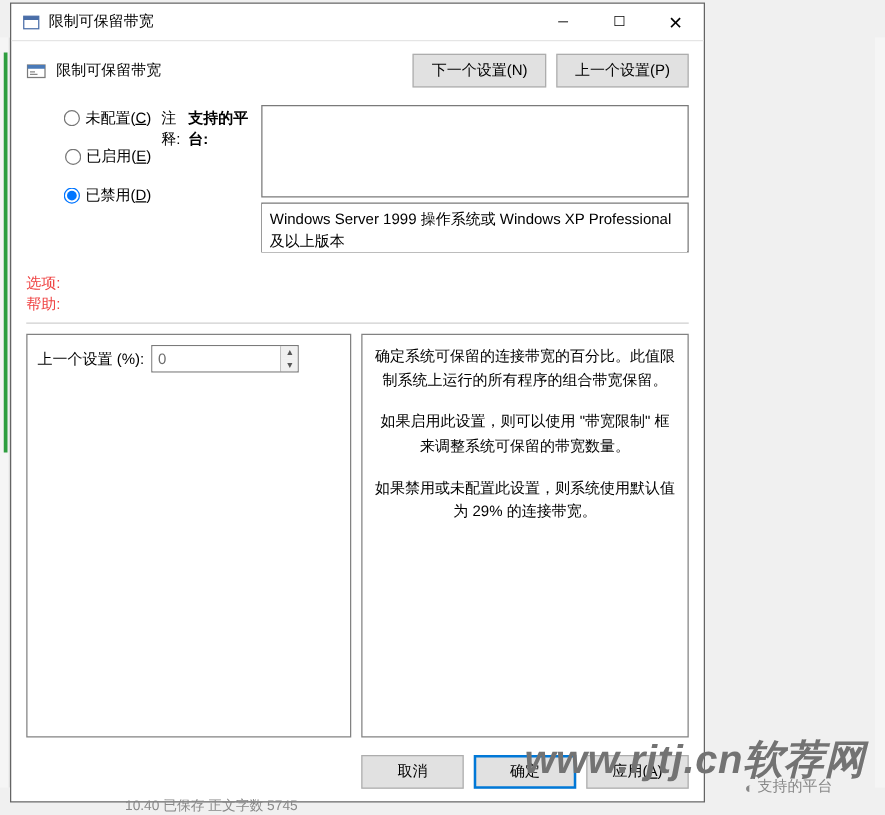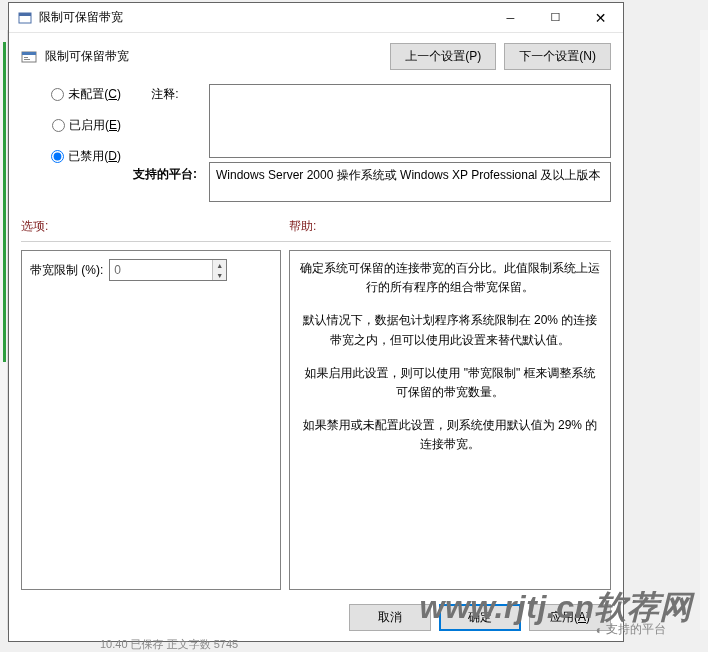--- a/index.html
+++ b/index.html
@@ -8,21 +8,21 @@
       font-size: 12px;
       background: #f0f0f0;
       width: 708px;
       height: 652px;
       overflow: hidden;
       position: relative;
     }
     .window {
       position: absolute;
       left: 8px; top: 2px;
-      width: 616px; height: 640px;
+      width: 556px; height: 640px;
       background: #fff;
       border: 1px solid #646464;
       display: flex;
       flex-direction: column;
     }
     .titlebar {
       height: 30px;
       display: flex;
       align-items: center;
       padding-left: 8px;
@@ -66,22 +66,21 @@
       flex-direction: column;
       gap: 14px;
       padding-top: 2px;
       align-items: flex-end;
     }
     .radio-item { display: flex; align-items: center; gap: 4px; }
     .radio-item input { margin: 0; }
     .label-col {
       width: 72px;
       display: flex;
-      flex-direction: column;
-      align-items: center;
+      flex-direction: row;
     }
     .label-col .lbl1 { height: 80px; padding-top: 2px; }
     .label-col .lbl2 { padding-top: 2px; font-weight: bold; }
     .field-col { flex: 1; display: flex; flex-direction: column; gap: 4px; }
     .commentbox {
       width: 100%;
       height: 74px;
       border: 1px solid #7a7a7a;
       background: #fff;
       padding: 4px;
@@ -95,21 +94,22 @@
       border: 1px solid #7a7a7a;
       background: #fff;
       padding: 4px 6px;
       font-family: inherit;
       font-size: 12px;
       overflow: auto;
     }
     .mid-labels {
       display: flex;
       padding: 8px 12px 6px 12px;
-      color: #7f1d1d;
+      color: #ef4444;
+      flex-direction: column;
     }
     .mid-labels .left { width: 268px; }
     .mid-labels .right { flex: 1; }
     .divider {
       height: 1px;
       background: #d0d0d0;
       margin: 0 12px;
     }
     .body-row {
       display: flex;
@@ -266,22 +266,22 @@
   <div class="header-row">
     <span class="hicon">
       <svg width="16" height="16" viewBox="0 0 16 16">
           <rect x="1" y="3" width="14" height="10" fill="#fff" stroke="#7a7a7a"></rect>
           <rect x="1" y="3" width="14" height="3" fill="#4a7ab8"></rect>
           <rect x="3" y="8" width="4" height="1" fill="#888"></rect>
           <rect x="3" y="10" width="6" height="1" fill="#888"></rect>
         </svg>
     </span>
     <span class="htitle">限制可保留带宽</span>
+    <button class="nav-btn"><span>下一个设置(N)</span></button>
     <button class="nav-btn"><span>上一个设置(P)</span></button>
-    <button class="nav-btn"><span>下一个设置(N)</span></button>
   </div>
 
   <div class="config-area">
     <div class="radio-col">
       <label class="radio-item">
         <input type="radio" name="cfg" style="">
         <span>未配置(<span class="u">C</span>)</span>
       </label>
       <label class="radio-item">
         <input type="radio" name="cfg" style="">
@@ -291,44 +291,43 @@
         <input type="radio" name="cfg" checked="" style="">
         <span>已禁用(<span class="u">D</span>)</span>
       </label>
     </div>
     <div class="label-col">
       <div class="lbl1">注释:</div>
       <div class="lbl2">支持的平台:</div>
     </div>
     <div class="field-col">
       <textarea class="commentbox" style=""></textarea>
-      <div class="platformbox">Windows Server 2000 操作系统或 Windows XP Professional 及以上版本</div>
+      <div class="platformbox">Windows Server 1999 操作系统或 Windows XP Professional 及以上版本</div>
     </div>
   </div>
 
   <div class="mid-labels">
     <div class="left">选项:</div>
     <div class="right">帮助:</div>
   </div>
   <div class="divider"></div>
 
   <div class="body-row">
     <div class="options-panel">
-      <span class="opt-label">带宽限制 (%):</span>
+      <span class="opt-label">上一个设置 (%):</span>
       <div class="spinner">
         <input type="text" value="0" style="">
         <div class="arrows">
           <div class="arrow">▲</div>
           <div class="arrow">▼</div>
         </div>
       </div>
     </div>
     <div class="help-panel">
       <p>确定系统可保留的连接带宽的百分比。此值限制系统上运行的所有程序的组合带宽保留。</p>
-      <p>默认情况下，数据包计划程序将系统限制在 20% 的连接带宽之内，但可以使用此设置来替代默认值。</p>
       <p>如果启用此设置，则可以使用 "带宽限制" 框来调整系统可保留的带宽数量。</p>
       <p>如果禁用或未配置此设置，则系统使用默认值为 29% 的连接带宽。</p>
     </div>
   </div>
 
   <div class="footer">
     <button class="btn">取消</button>
     <button class="btn primary">确定</button>
     <button class="btn"><span>应用(<span class="u">A</span>)</span></button>
   </div>

